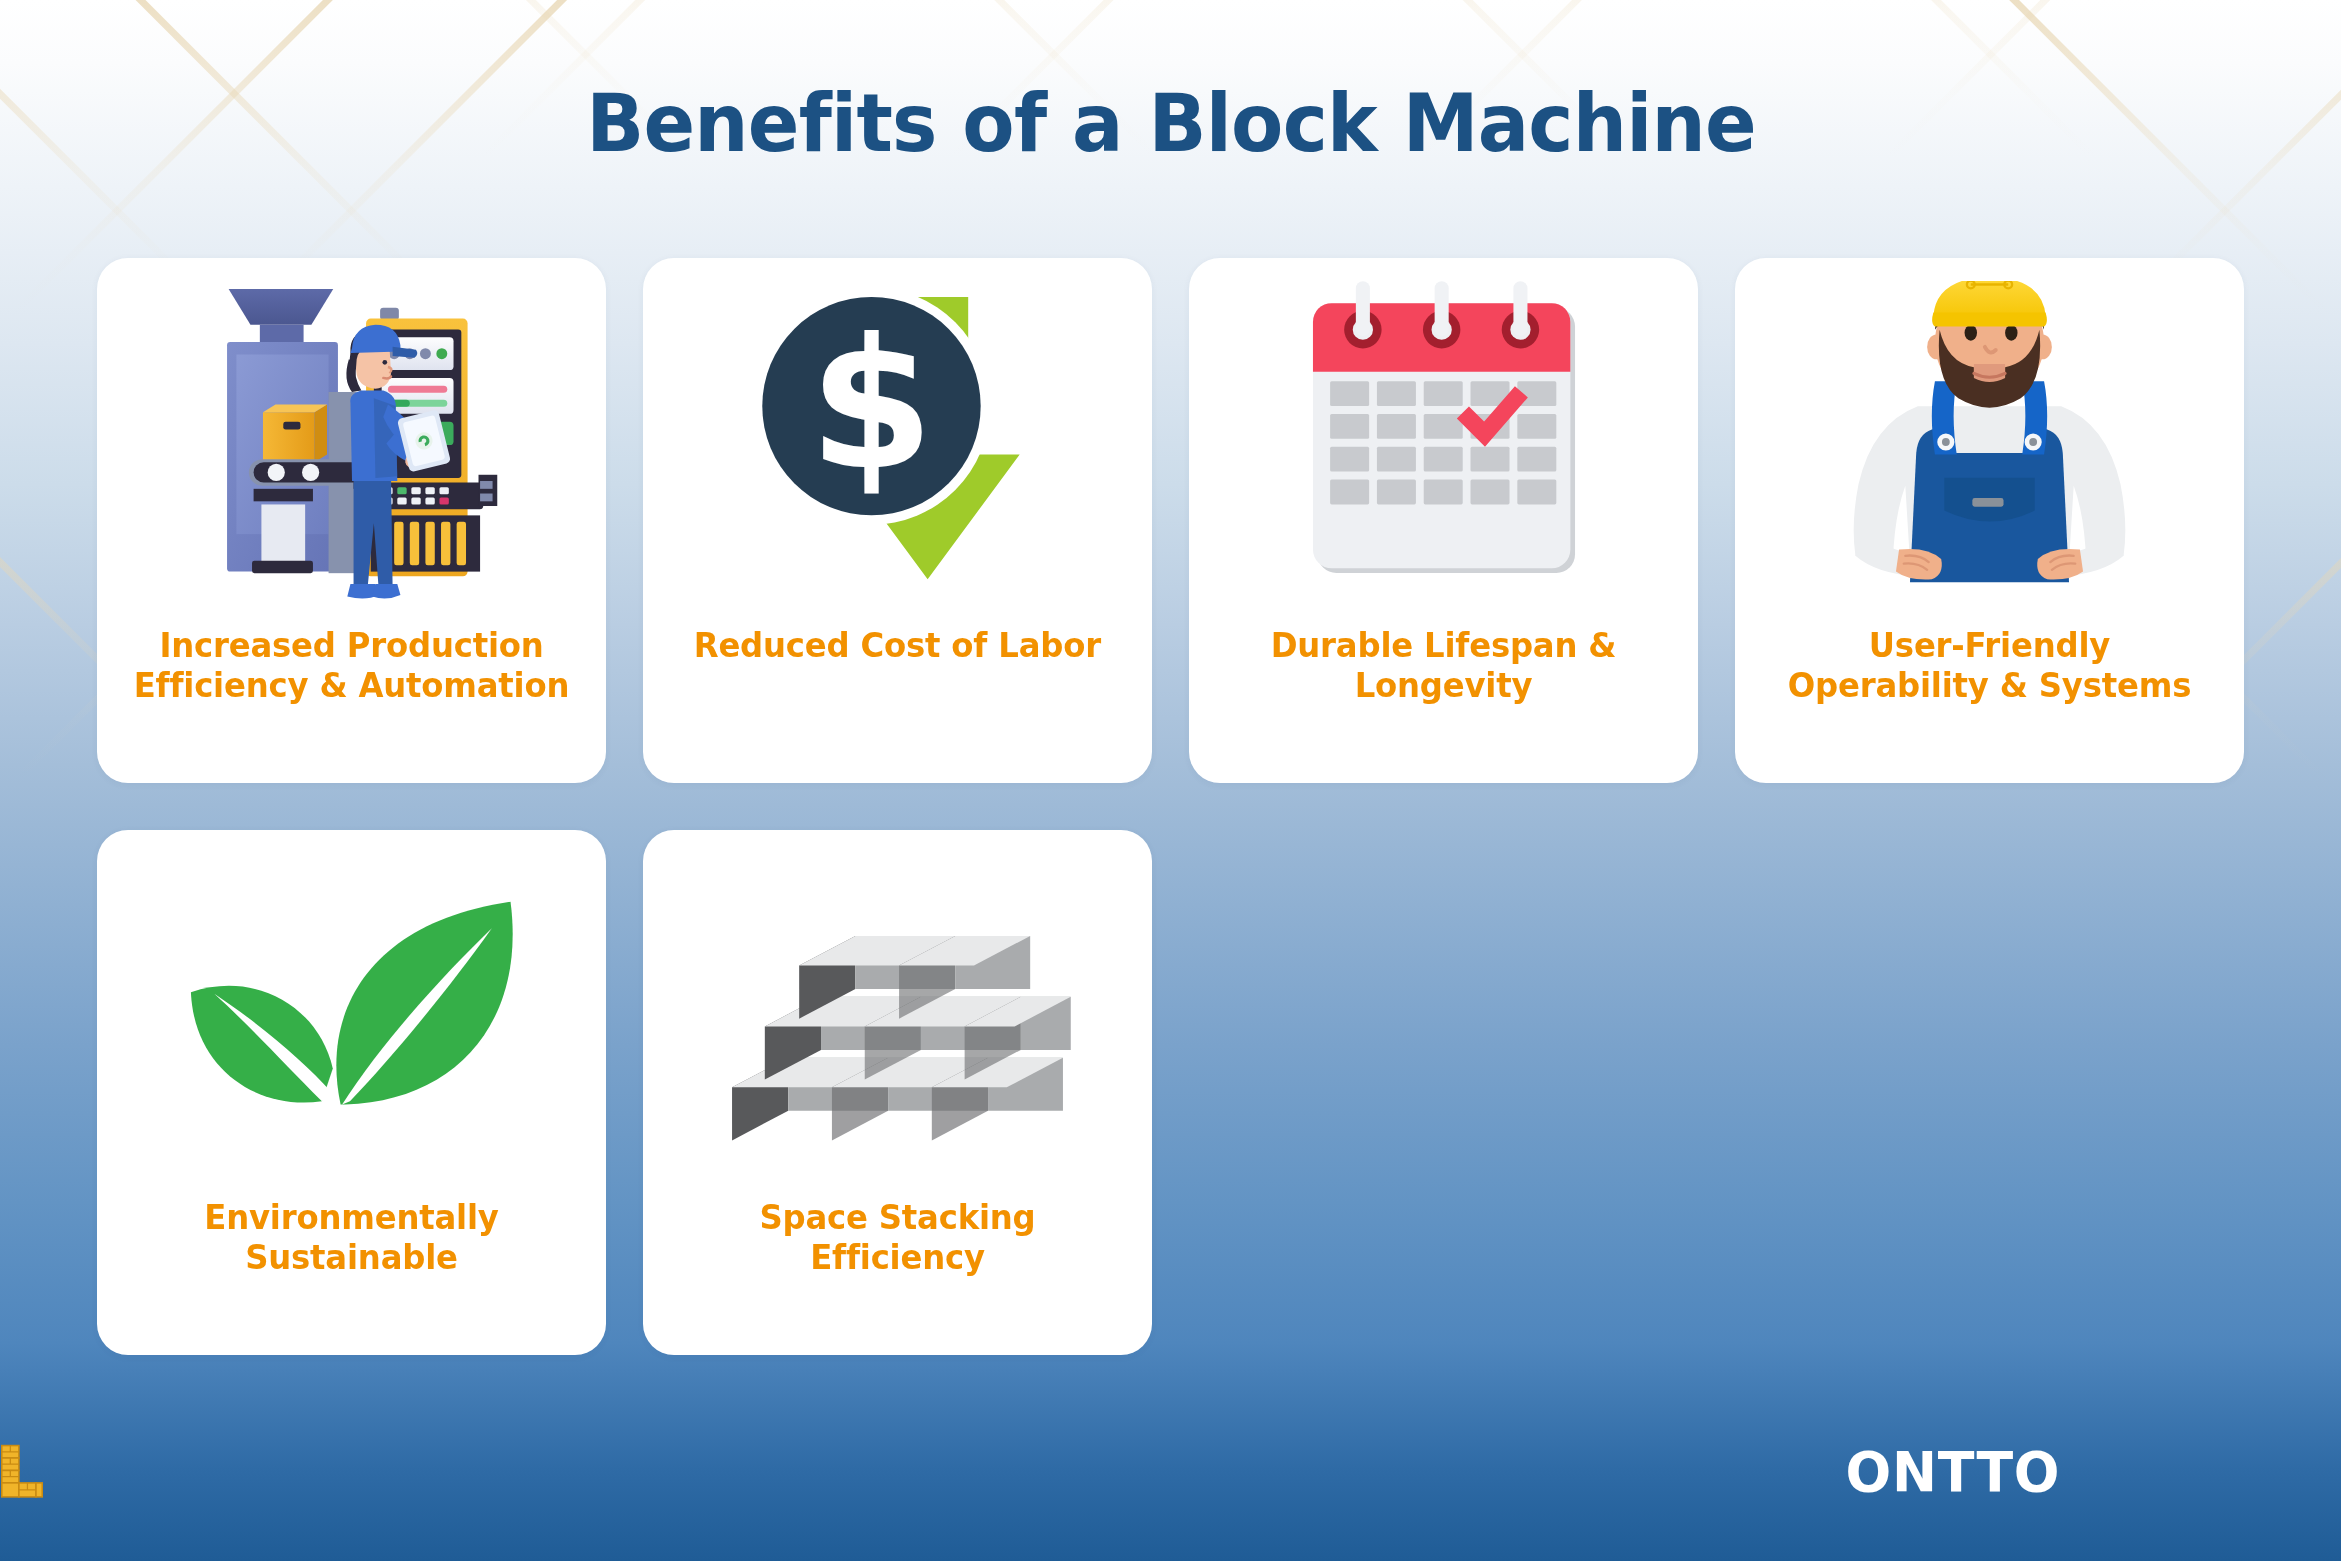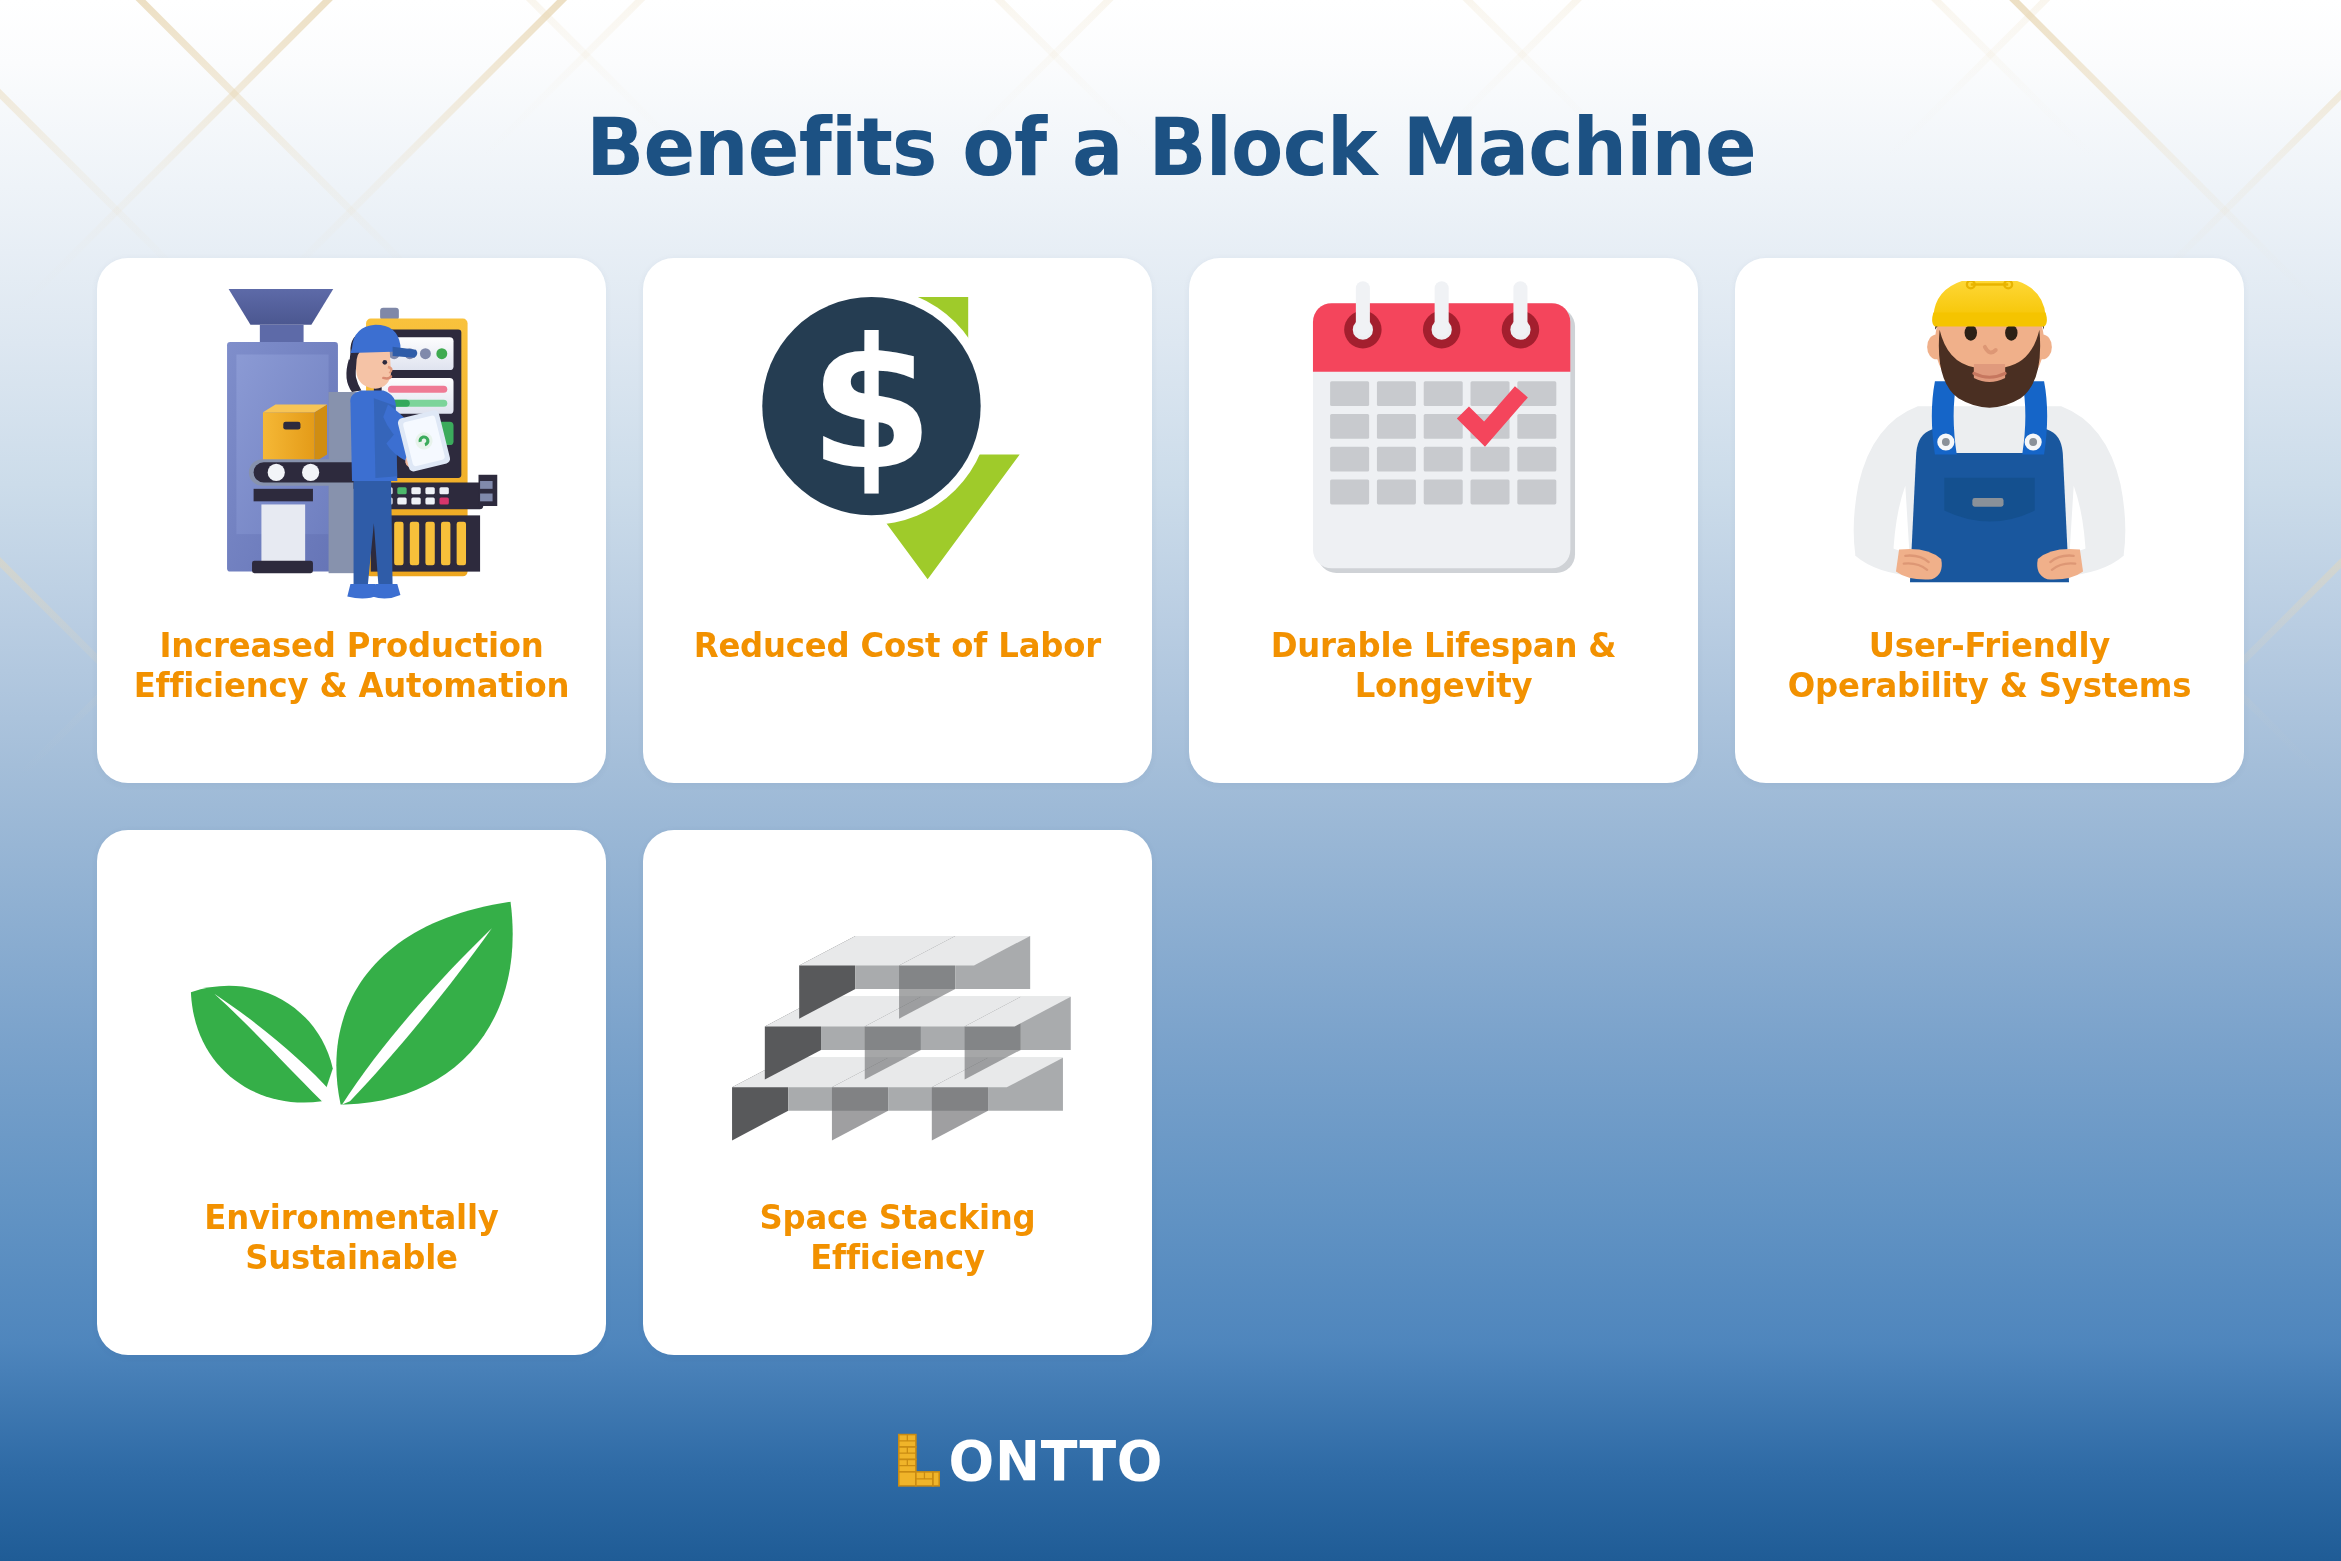--- a/index.html
+++ b/index.html
@@ -34,21 +34,20 @@
     pointer-events: none;
   }
 
   
   .title-wrap {
     position: absolute;
     top: 81px;
     left: 0;
     width: 2342px;
     text-align: center;
-    margin-top: 24px;
   }
   .page-title {
     font-family: "DejaVu Sans", sans-serif;
     font-size: 81px;
     font-weight: bold;
     letter-spacing: -0.8px;
     color: #1c5183;
     line-height: 1.05;
     transform: scaleX(0.94);
   }
@@ -93,26 +92,26 @@
     text-align: center;
     line-height: 1.18;
     padding: 0 22px;
     letter-spacing: -0.2px;
     transform: scaleX(0.95);
   }
 
   
   .logo-wrap {
     position: absolute;
-    bottom: 72px;
+    bottom: 61px;
     left: 0;
     width: 2065px;
     display: flex;
     align-items: center;
-    justify-content: center;
+    justify-content: space-between;
     gap: 0px;
   }
   .logo-text {
     font-family: "DejaVu Sans", sans-serif;
     font-size: 56px;
     font-weight: bold;
     color: #ffffff;
     letter-spacing: 0.8px;
     line-height: 1;
     transform: scaleX(0.96);

